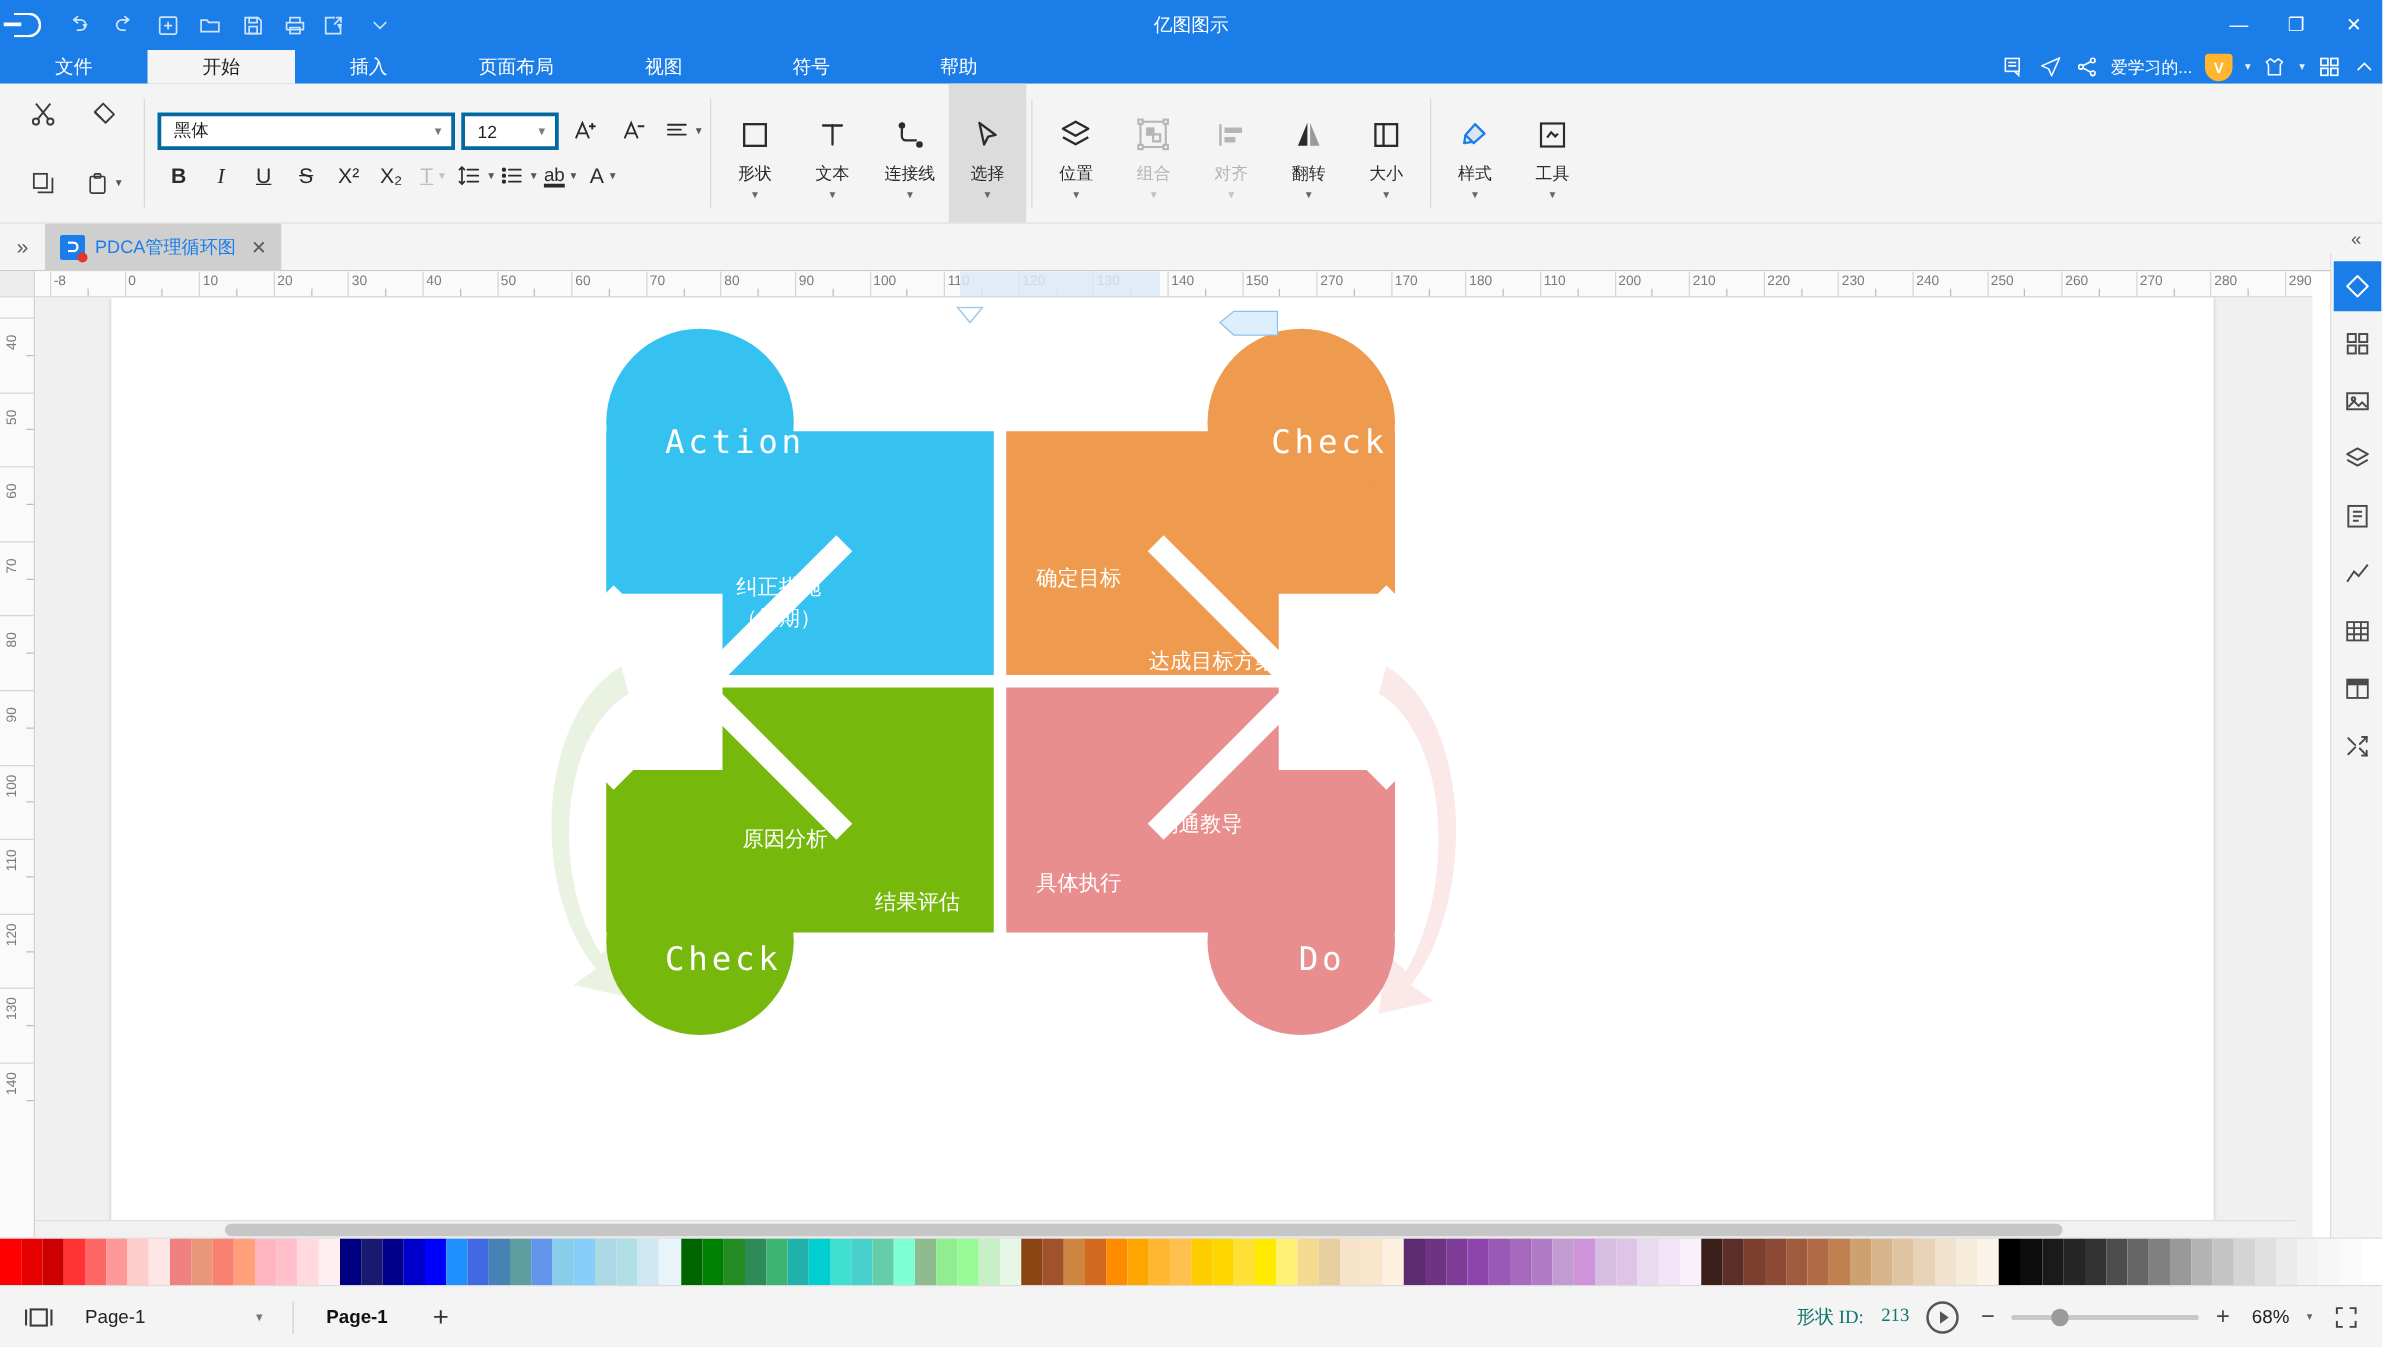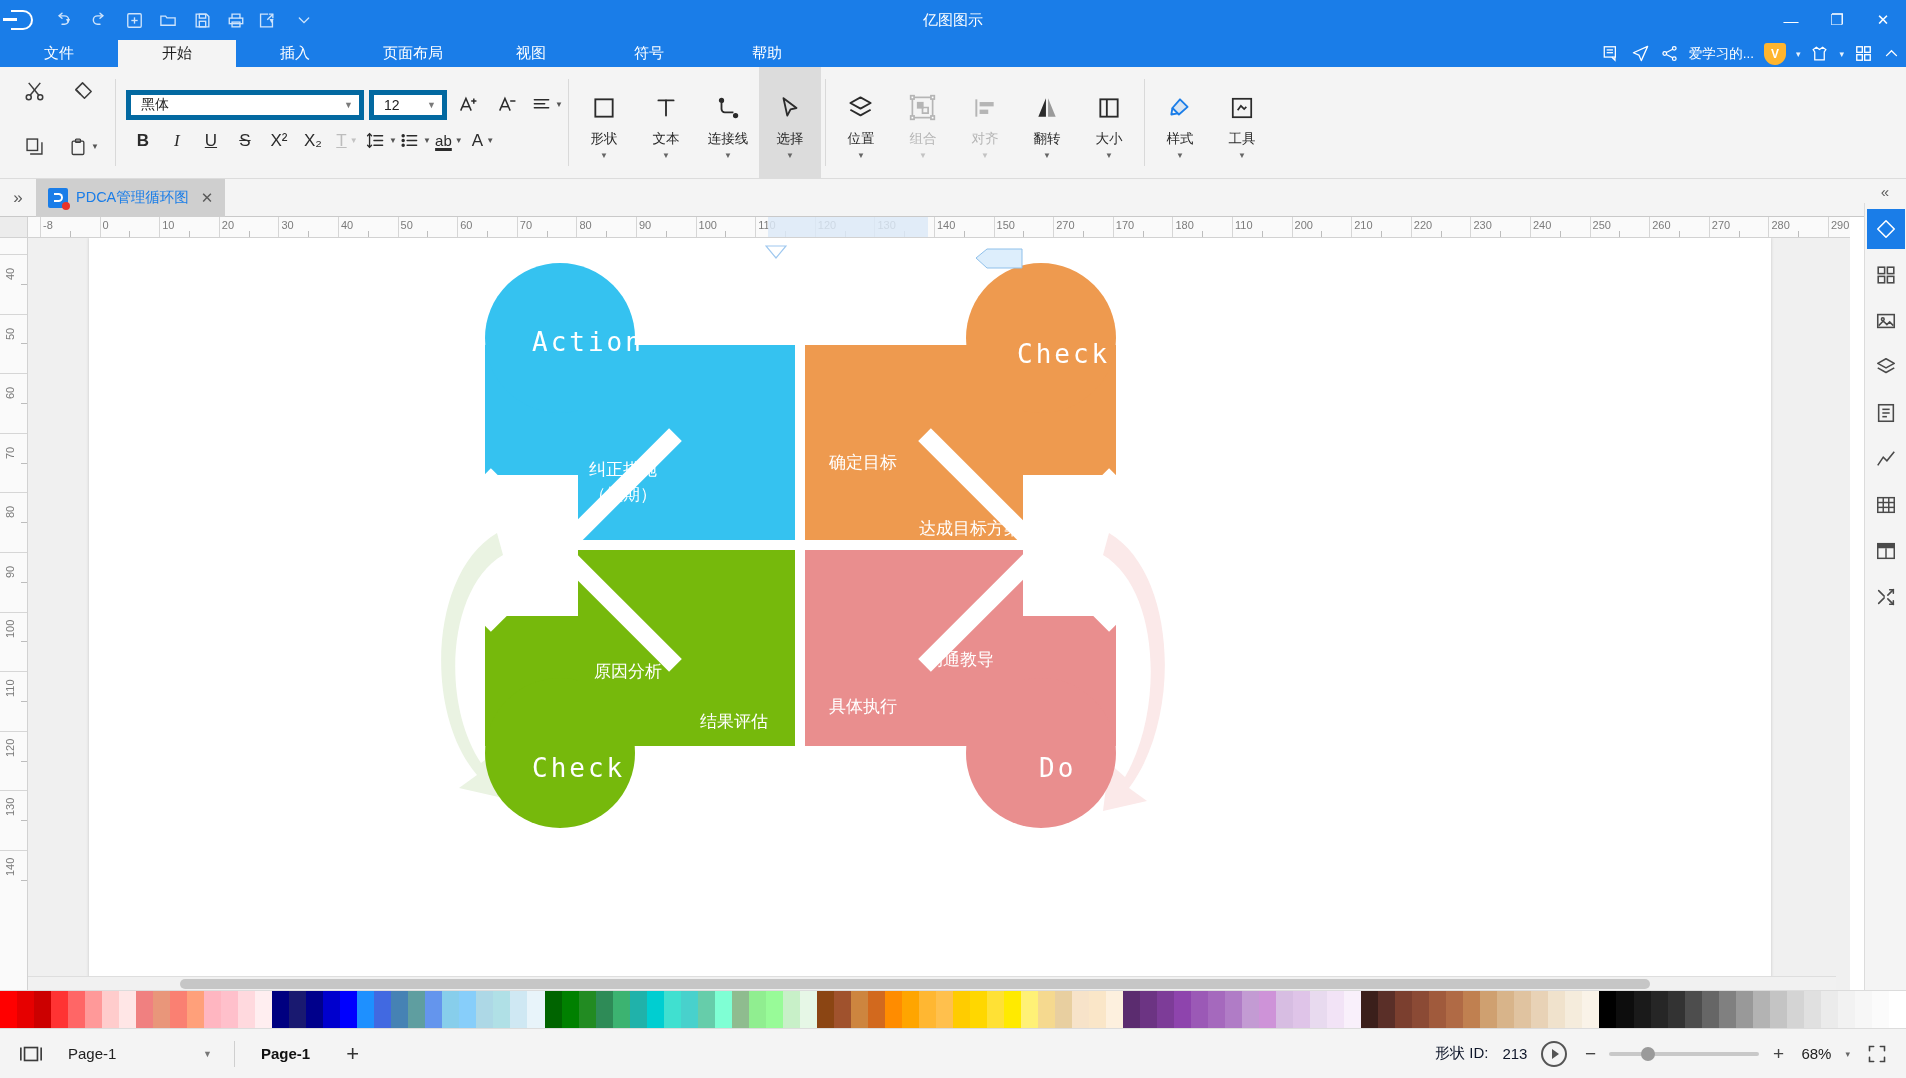--- a/index.html
+++ b/index.html
@@ -85,21 +85,21 @@
     min-width: 40px; height: 48px; display: flex; align-items: center; justify-content: center;
     cursor: pointer; color: #3c3c3c; padding: 0 6px; position: relative;
   }
   .caret-sm { margin-left: 3px; font-size: 8px; color: #555; }
 
   
   .font-group { display: flex; flex-direction: column; justify-content: center; gap: 4px; padding-left: 6px; }
   .font-row1 { display: flex; align-items: center; gap: 5px; }
   .font-row2 { display: flex; align-items: center; gap: 0px; }
   .combo {
-    height: 30px; background: #fff; border: 5px solid #0369a1;
+    height: 30px; background: #fff; border: 3px solid #0369a1;
     display: flex; align-items: center; padding: 0 6px 0 10px;
     font-size: 14px; color: #222; cursor: pointer;
   }
   .combo .cv { flex: 1; white-space: nowrap; overflow: hidden; }
   .combo .ca { color: #7a7a7a; font-size: 9px; margin-left: 8px; }
   .combo.fontname { width: 238px; }
   .combo.fontsize { width: 78px; }
   .fbtn {
     width: 34px; height: 32px; display: flex; align-items: center; justify-content: center;
     font-size: 17px; color: #2b2b2b; cursor: pointer;
@@ -213,21 +213,21 @@
   }
   .wbar-nw { left: 172px; top: 182px; width: 18px; height: 270px; transform: rotate(-45deg); }
   .wbar-ne { left: 612px; top: 182px; width: 18px; height: 270px; transform: rotate(45deg); }
   .wbar-sw { left: 172px; top: 142px; width: 18px; height: 270px; transform: rotate(45deg); }
   .wbar-se { left: 612px; top: 142px; width: 18px; height: 270px; transform: rotate(-45deg); }
 
   .phase-title {
     position: absolute; color: #ffffff; font-size: 26px;
     font-family: "DejaVu Sans Mono", "Liberation Mono", monospace; letter-spacing: 3px;
   }
-  .pt-action { left: 133px; top: 74px; text-align: right; }
+  .pt-action { left: 133px; top: 86px; text-align: right; }
   .pt-plan   { left: 618px; top: 86px; }
   .pt-check  { left: 133px; top: 500px; }
   .pt-do     { left: 640px; top: 500px; }
 
   .qlabel {
     position: absolute; color: #ffffff; font-size: 17px; line-height: 1.45; text-align: center;
     white-space: nowrap;
   }
   .ql-jiuzheng { left: 190px; top: 205px; }
   .ql-queding  { left: 430px; top: 198px; }
@@ -299,21 +299,21 @@
   .pagesel {
     display: flex; align-items: center; width: 160px; height: 30px; padding: 0 8px;
     font-size: 15px; color: #222; cursor: pointer;
   }
   .pagesel .cv { flex: 1; }
   .pagesel .ca { font-size: 9px; color: #777; }
   .vsepl { width: 1px; height: 26px; background: #cfcfcf; }
   .pagetab { font-size: 15px; font-weight: bold; color: #111; padding: 0 12px; cursor: pointer; }
   .addpage { font-size: 22px; color: #333; padding: 0 10px; cursor: pointer; }
   .sb-right { margin-left: auto; display: flex; align-items: center; gap: 14px; padding-right: 16px; }
-  .shape-id { font-size: 15px; color: #0f172a; }
+  .shape-id { font-size: 15px; color: #0f766e; font-family: Liberation Serif, serif; }
   .play-btn { width: 26px; height: 26px; border: 2px solid #555; border-radius: 50%; display:flex; align-items:center; justify-content:center; cursor:pointer; }
   .play-btn i { width:0;height:0;border-left:7px solid #555;border-top:5px solid transparent;border-bottom:5px solid transparent;margin-left:2px; }
   .zoom-ctl { display: flex; align-items: center; gap: 10px; }
   .zm-btn { font-size: 19px; color: #444; cursor: pointer; width: 18px; text-align:center; }
   .zm-track { width: 150px; height: 4px; background: #c8c8c8; border-radius: 2px; position: relative; cursor: pointer; }
   .zm-thumb { position: absolute; left: 32px; top: -5px; width: 14px; height: 14px; background: #9a9a9a; border-radius: 50%; }
   .zm-val { font-size: 15px; color: #222; }
   .zm-caret { font-size: 9px; color: #666; }
   .fit-btn { width: 26px; height: 26px; display:flex;align-items:center;justify-content:center;color:#444;cursor:pointer; }
 </style>

